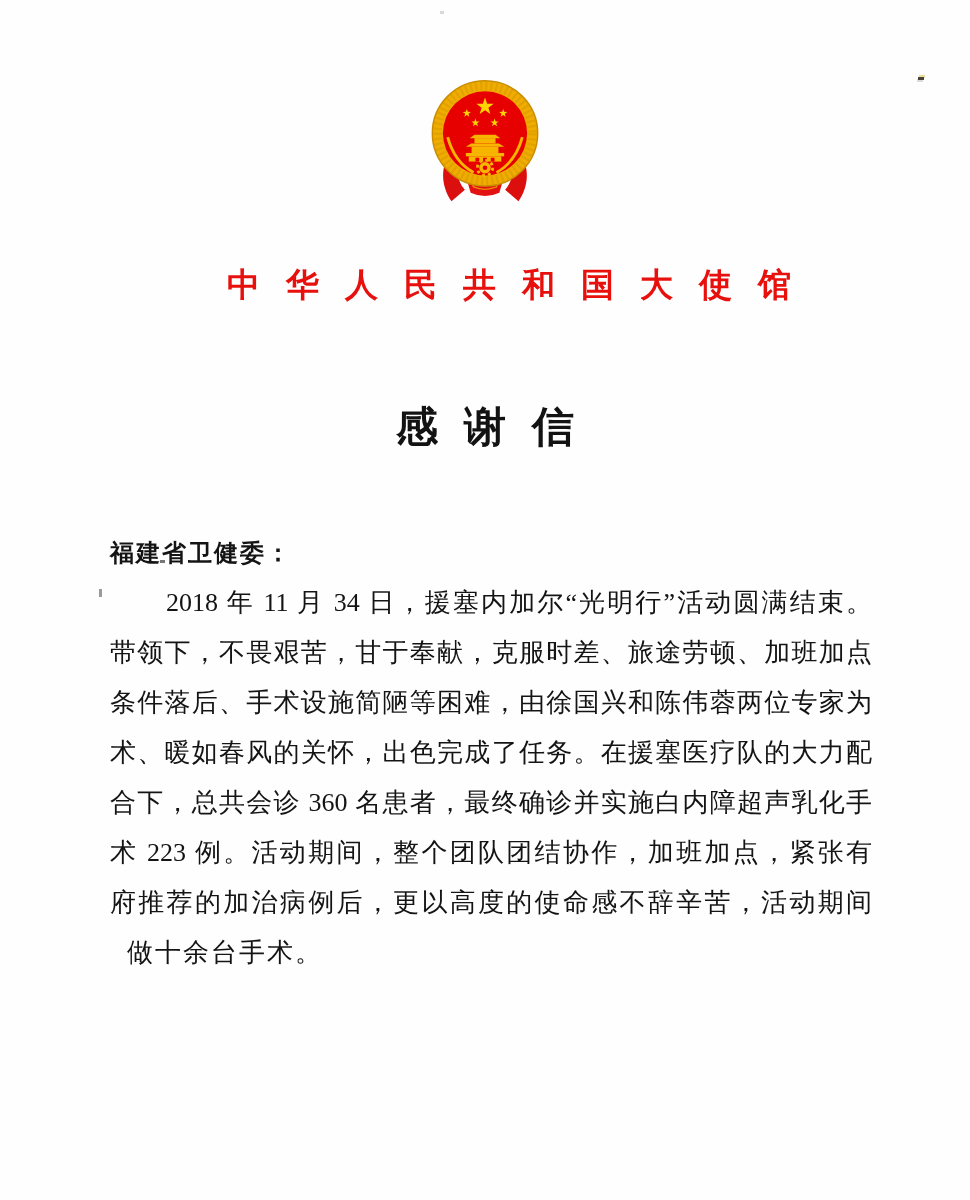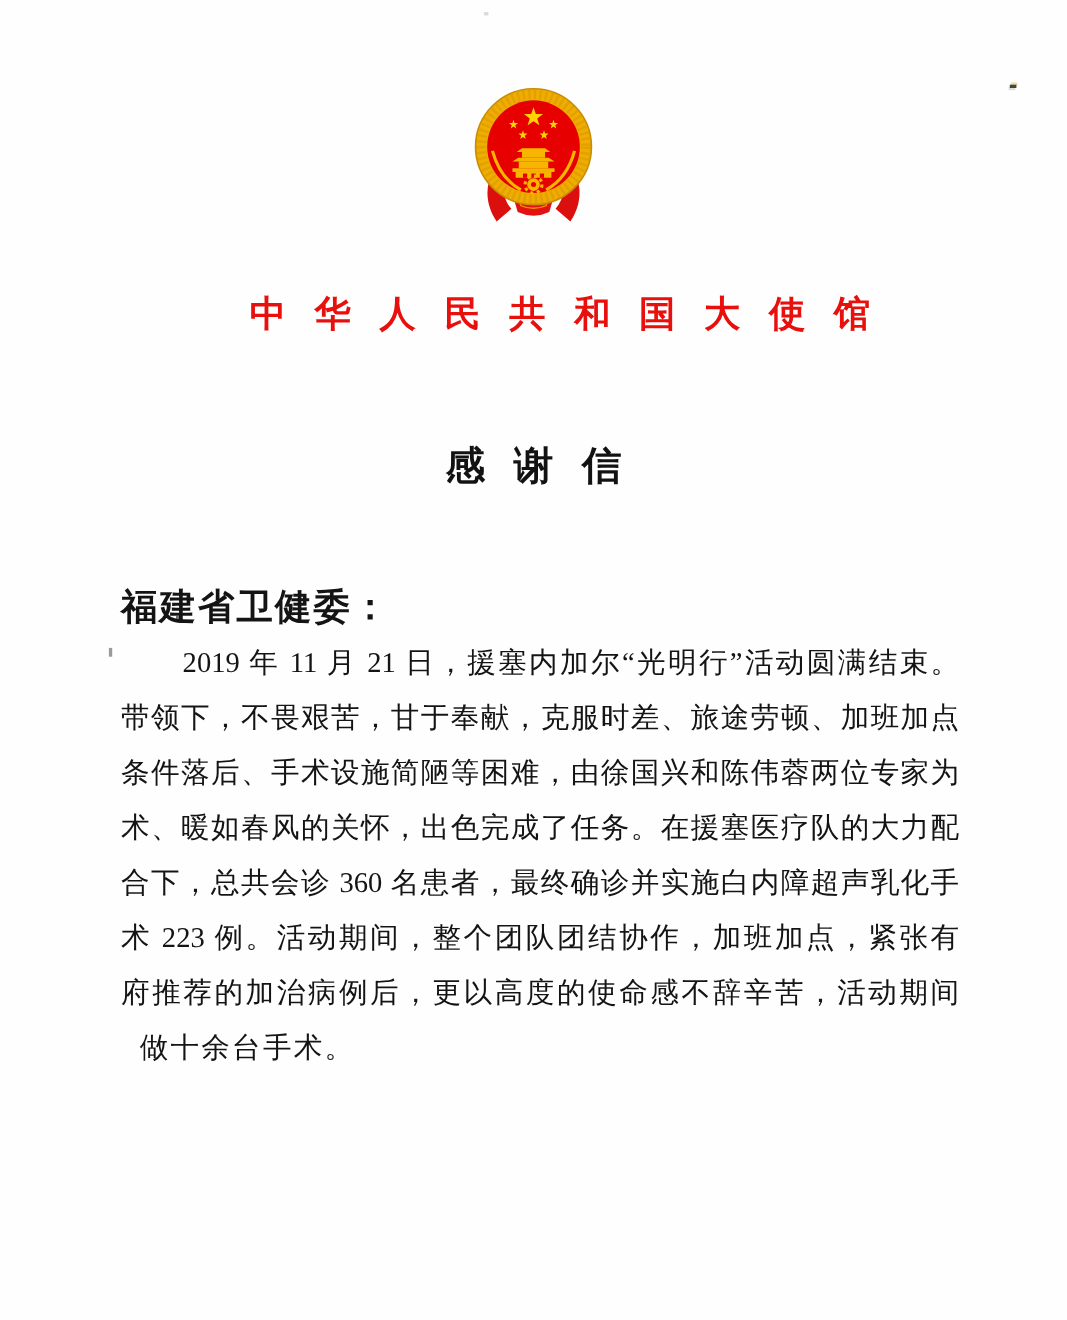--- a/index.html
+++ b/index.html
@@ -39,42 +39,42 @@
     white-space: nowrap;
     margin-left: 24px;
   }
 
   .letter-title {
     position: absolute;
     left: 0;
     top: 399px;
     width: 970px;
     text-align: center;
-    font-size: 36px;
+    font-size: 42px;
     font-weight: bold;
     color: #121212;
     letter-spacing: 26px;
     padding-left: 26px;
     white-space: nowrap;
   }
 
   
   .letter-body {
     position: absolute;
     left: 110px;
     top: 528px;
     width: 762px;
     color: #141414;
     font-size: 26px;
   }
   .salutation {
     height: 50px;
     line-height: 50px;
     font-weight: bold;
-    font-size: 33px;
+    font-size: 24px;
     letter-spacing: 2px;
   }
   .body-line {
     height: 50px;
     line-height: 50px;
     text-align: justify;
     text-align-last: justify;
     text-justify: distribute;
     text-justify: inter-character;
     white-space: nowrap;
@@ -145,21 +145,21 @@
       <path d="M99,66 Q92,92 72,103" fill="none" stroke="#f7b500" stroke-width="3"></path>
     </svg>
   </div>
 
   <div class="org-name">中华人民共和国大使馆</div>
 
   <h1 class="letter-title">感谢信</h1>
 
   <div class="letter-body">
     <div class="salutation">福建省卫健委：</div>
-    <div class="body-line first">2019 年 11 月 21 日，援塞内加尔“光明行”活动圆满结束。</div>
+    <div class="body-line first">2018 年 11 月 34 日，援塞内加尔“光明行”活动圆满结束。</div>
     <div class="body-line">带领下，不畏艰苦，甘于奉献，克服时差、旅途劳顿、加班加点</div>
     <div class="body-line">条件落后、手术设施简陋等困难，由徐国兴和陈伟蓉两位专家为</div>
     <div class="body-line">术、暖如春风的关怀，出色完成了任务。在援塞医疗队的大力配</div>
     <div class="body-line">合下，总共会诊 360 名患者，最终确诊并实施白内障超声乳化手</div>
     <div class="body-line">术 223 例。活动期间，整个团队团结协作，加班加点，紧张有</div>
     <div class="body-line">府推荐的加治病例后，更以高度的使命感不辞辛苦，活动期间</div>
     <div class="body-line last">做十余台手术。</div>
   </div>
 
 </div>

